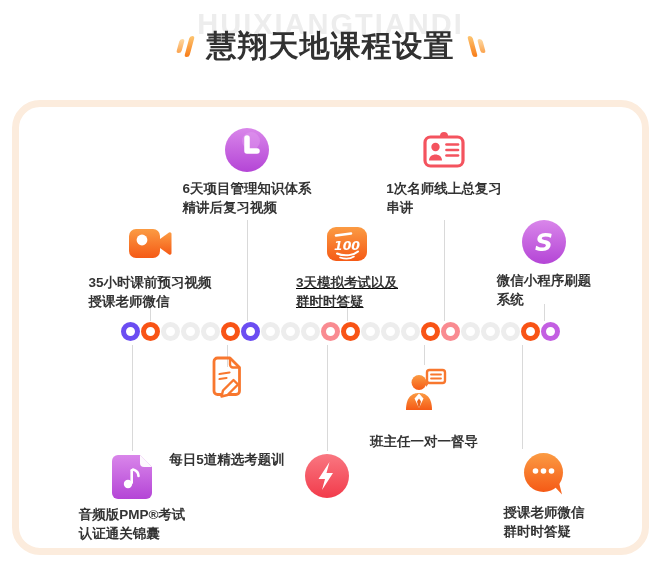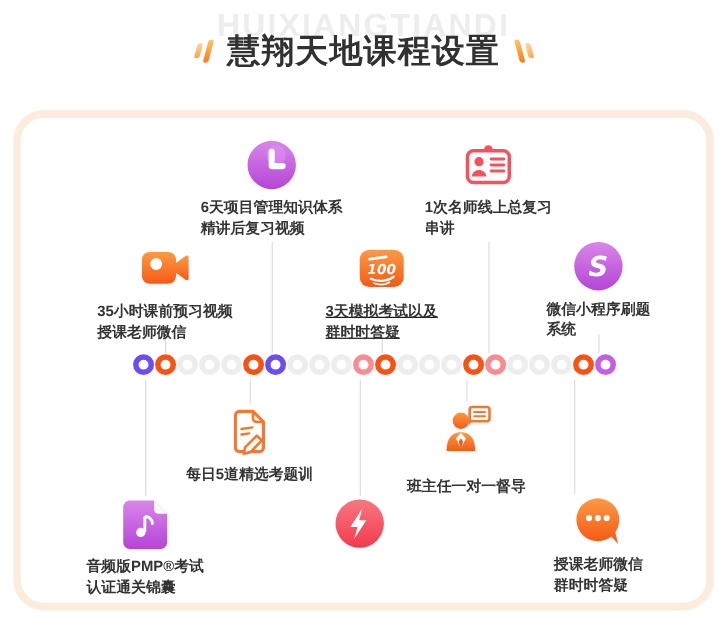--- a/index.html
+++ b/index.html
@@ -34,21 +34,21 @@
   .item .icon { height:46px; display:flex; align-items:center; justify-content:center; }
   .item .label { margin-top:6px; font-size:13.5px; line-height:19px; font-weight:600;
                  color:#333; text-align:left; white-space:pre-line; }
 
   
   .pos-0 { left:143px; top:20px; }
   .pos-1 { left:340px; top:20px; }
   .pos-2 { left:46px;  top:114px; }
   .pos-3 { left:243px; top:114px;text-decoration:underline; }
   .pos-4 { left:440px; top:112px; }
-  .pos-5 { left:123px; top:262px; }
+  .pos-5 { left:123px; top:246px;gap:45px; }
   .pos-6 { left:320px; top:260px;gap:13px; }
   .pos-7 { left:28px;  top:346px; }
   .pos-8 { left:223px; top:346px; }
   .pos-9 { left:440px; top:344px; }
 
   
   .cline { position:absolute; width:1px; background:#d9d9d9; }
   .cl-a1 { left:228px; top:113px; height:101px; }
   .cl-a2 { left:425px; top:113px; height:101px; }
   .cl-a3 { left:131px; top:197px; height:17px; }

